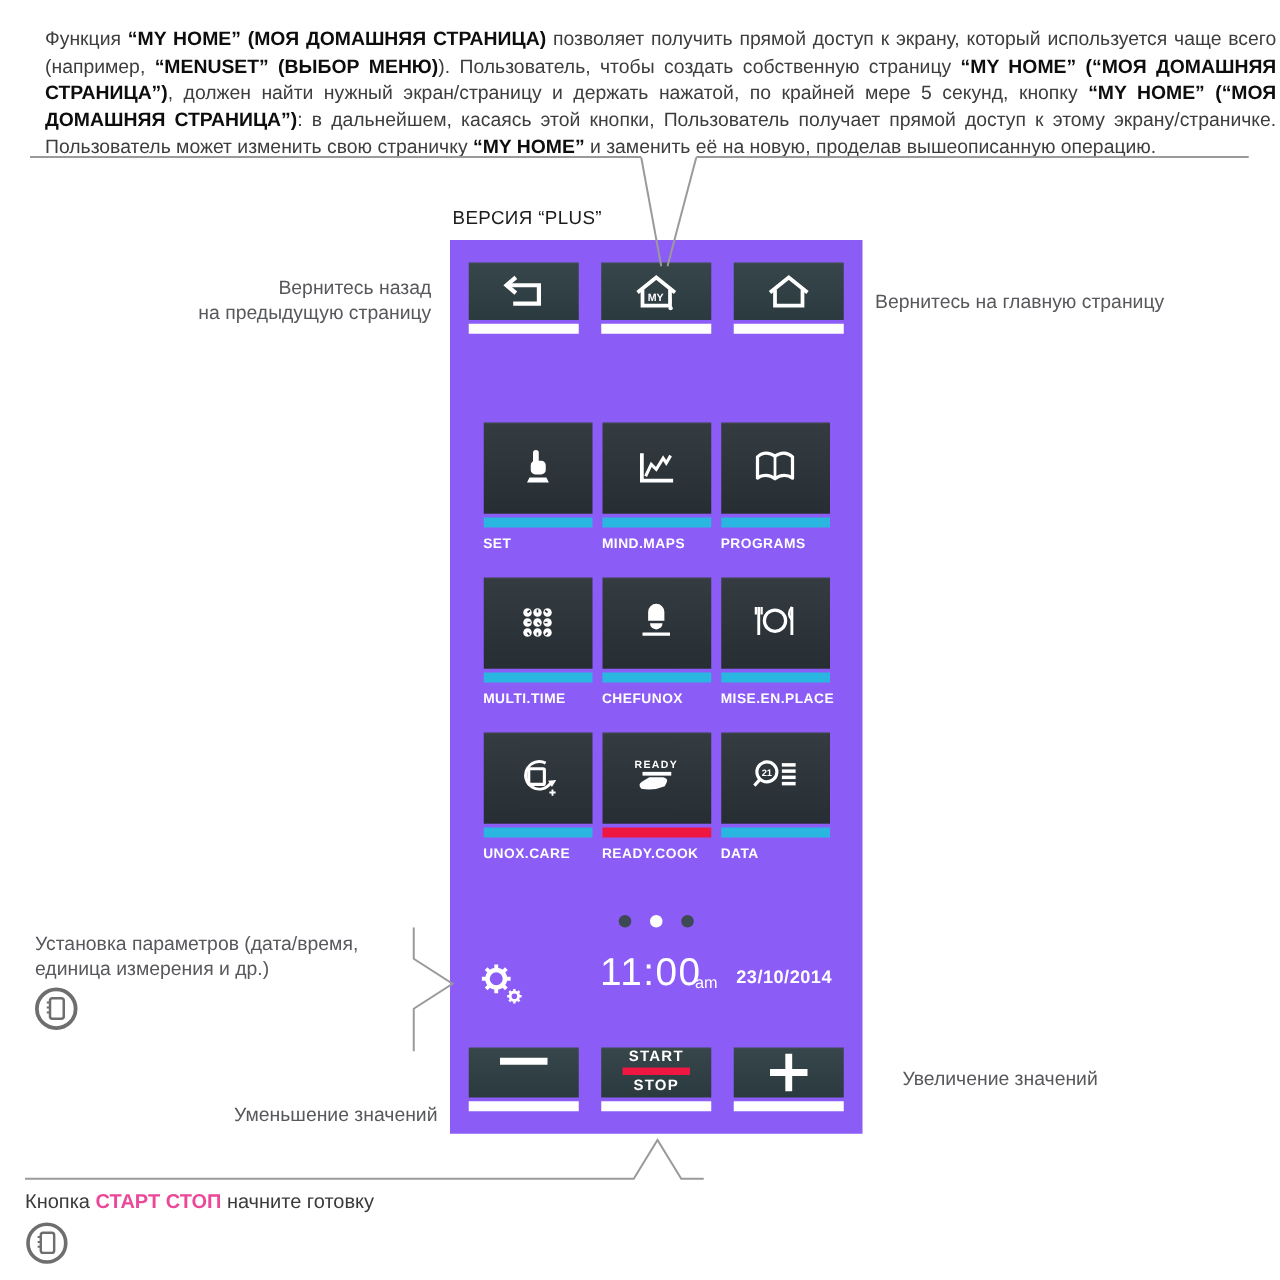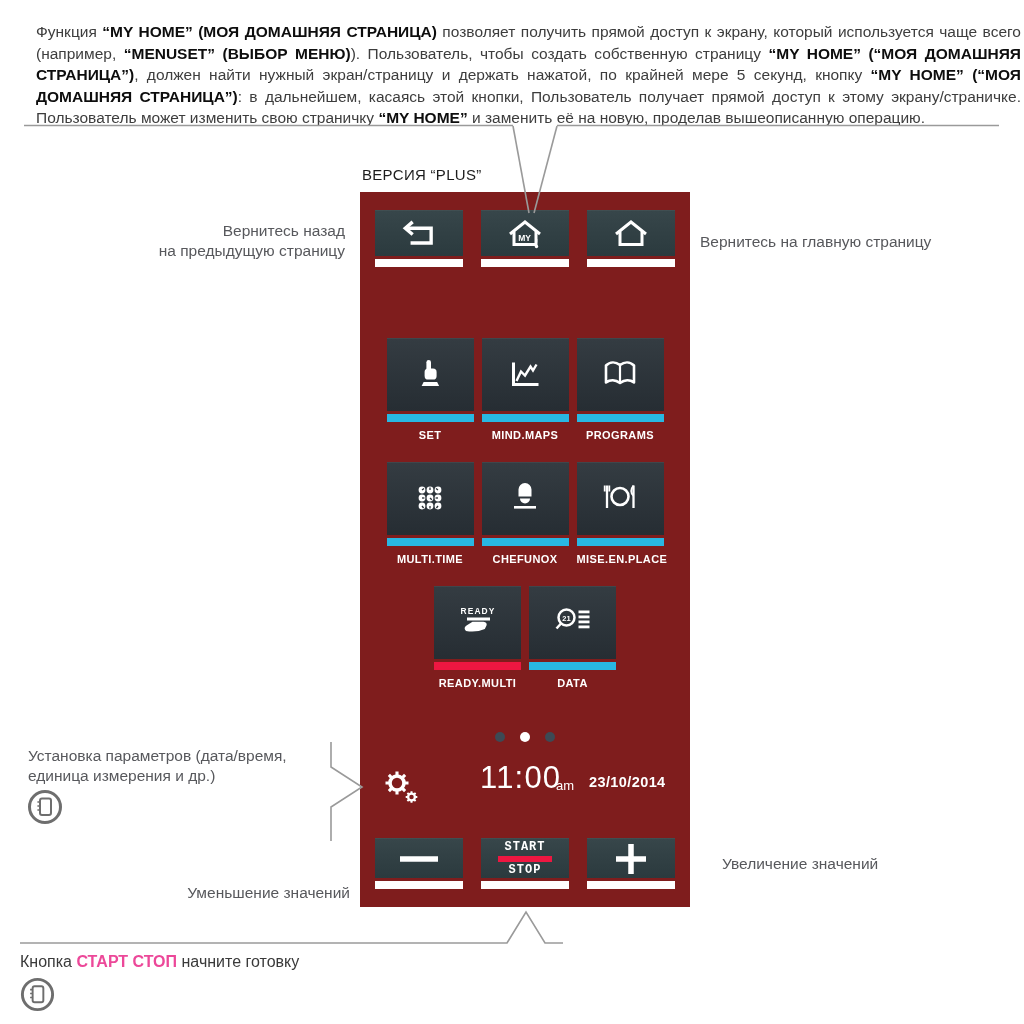--- a/index.html
+++ b/index.html
@@ -12,44 +12,44 @@
   
   .version{position:absolute;left:362px;top:166px;font-size:15px;font-weight:normal;color:#1c1c1c;letter-spacing:.3px;}
   
   .ann{position:absolute;font-size:15.5px;line-height:19.5px;color:#57585c;}
   .ann-right{text-align:right;}
   .caption{position:absolute;left:20px;top:953px;font-size:16px;color:#3a3a3a;}
   .caption b{color:#ec4899;}
   
   .connectors{position:absolute;left:0;top:0;z-index:6;pointer-events:none;}
   
-  .panel{position:absolute;left:360px;top:192px;width:330px;height:715px;background:#7f1d1d;z-index:2;}
+  .panel{position:absolute;left:360px;top:192px;width:330px;height:715px;background:#8b5cf6;z-index:2;}
   .row{position:absolute;left:0;width:100%;display:flex;justify-content:center;gap:18px;}
   .nav-row{top:18px;}
   .ctl-row{top:646px;}
   .btn{width:88px;}
   .face{height:45px;display:flex;align-items:center;justify-content:center;
         background:linear-gradient(180deg,#37464a 0%,#2b3a3e 100%);border-top:1px solid rgba(255,255,255,.10);}
   .ubar{height:8px;background:#ffffff;margin-top:3px;}
   .grid-row{position:absolute;left:0;width:100%;display:flex;justify-content:center;gap:8px;}
   .cell{width:87px;}
   .tileface{height:72px;display:flex;align-items:center;justify-content:center;
         background:linear-gradient(180deg,#343c42 0%,#262d33 100%);border-top:1px solid rgba(255,255,255,.12);}
   .cbar{height:8px;margin-top:3px;}
-  .clabel{margin-top:7px;text-align:center;font-size:11px;font-weight:bold;color:#fff;
+  .clabel{margin-top:7px;font-size:11px;font-weight:bold;color:#fff;
           letter-spacing:.4px;white-space:nowrap;}
   .dots{position:absolute;top:540px;left:0;width:100%;display:flex;justify-content:center;gap:15px;}
   .dot{width:10px;height:10px;border-radius:50%;background:#3d4a55;}
   .dot.active{background:#ffffff;}
   .gear{position:absolute;left:22px;top:576px;}
   .time{position:absolute;left:120px;top:568px;font-size:31px;color:#fff;letter-spacing:1.2px;}
   .meridiem{position:absolute;left:196px;top:586px;font-size:13px;color:#fff;}
   .date{position:absolute;left:229px;top:582px;font-size:14.5px;font-weight:bold;color:#fff;letter-spacing:.4px;}
-  .face2{height:39px;display:flex;align-items:center;justify-content:center;
-        background:linear-gradient(180deg,#37464a 0%,#2b3a3e 100%);border-top:1px solid rgba(255,255,255,.10);font-family:Liberation Mono, monospace;}
+  .face2{height:39px;display:flex;align-items:flex-start;justify-content:center;
+        background:linear-gradient(180deg,#37464a 0%,#2b3a3e 100%);border-top:1px solid rgba(255,255,255,.10);}
   .ss{display:flex;flex-direction:column;align-items:center;line-height:13px;}
   .ss .lbl{font-size:12px;font-weight:bold;color:#fff;letter-spacing:1px;}
   .ss .rbar{width:54px;height:6px;margin:2px 0;}
   .micon{position:absolute;}
 </style>
 </head>
 <body>
 
 <div class="page">
 
@@ -179,28 +179,40 @@
           </svg>
         </div>
         <div class="cbar" style="background: rgb(41, 183, 226);"></div>
         <div class="clabel">MISE.EN.PLACE</div>
       </div>
     </div>
 
     <div class="grid-row" style="top:394px;">
       <div class="cell">
         <div class="tileface">
+          <svg width="40" height="40" viewBox="0 0 40 40">
+            <rect x="13" y="12" width="12.5" height="12.5" rx="1" fill="none" stroke="#fff" stroke-width="2.5"></rect>
+            <path d="M26.5 7.5 A11 11 0 1 0 30.5 23.5" fill="none" stroke="#fff" stroke-width="2.3"></path>
+            <path d="M28.5 21.5 L35 21 L31.5 26.5 Z" fill="#fff"></path>
+            <path d="M29.5 31 h5 M32 28.5 v5" stroke="#fff" stroke-width="1.5"></path>
+          </svg>
+        </div>
+        <div class="cbar" style="background: rgb(41, 183, 226);"></div>
+        <div class="clabel">UNOX.CARE</div>
+      </div>
+      <div class="cell">
+        <div class="tileface">
           <svg width="44" height="40" viewBox="0 0 44 40">
             <text x="22" y="11" font-size="8.4" font-weight="bold" letter-spacing="1.1" text-anchor="middle" fill="#fff">READY</text>
             <rect x="11" y="14.5" width="23" height="3" fill="#fff"></rect>
             <path d="M10 28 q-3 -3.5 0.5 -5.6 l6 -3.6 h11 q4 0.8 3 3.7 l-1.7 3.5 q-8.5 3.7 -18.8 2 z" fill="#fff"></path>
           </svg>
         </div>
         <div class="cbar" style="background: rgb(237, 23, 65);"></div>
-        <div class="clabel">READY.MULTI</div>
+        <div class="clabel">READY.COOK</div>
       </div>
       <div class="cell">
         <div class="tileface">
           <svg width="40" height="40" viewBox="0 0 40 40">
             <circle cx="13.5" cy="14.5" r="8" fill="none" stroke="#fff" stroke-width="2.5"></circle>
             <path d="M8 20.5 L3.5 25.5" stroke="#fff" stroke-width="2.5"></path>
             <text x="13.5" y="17.5" font-size="7.5" font-weight="bold" text-anchor="middle" fill="#fff">21</text>
             <g fill="#fff">
               <rect x="25.5" y="7.5" width="11" height="2.8"></rect>
               <rect x="25.5" y="12.5" width="11" height="2.8"></rect>

